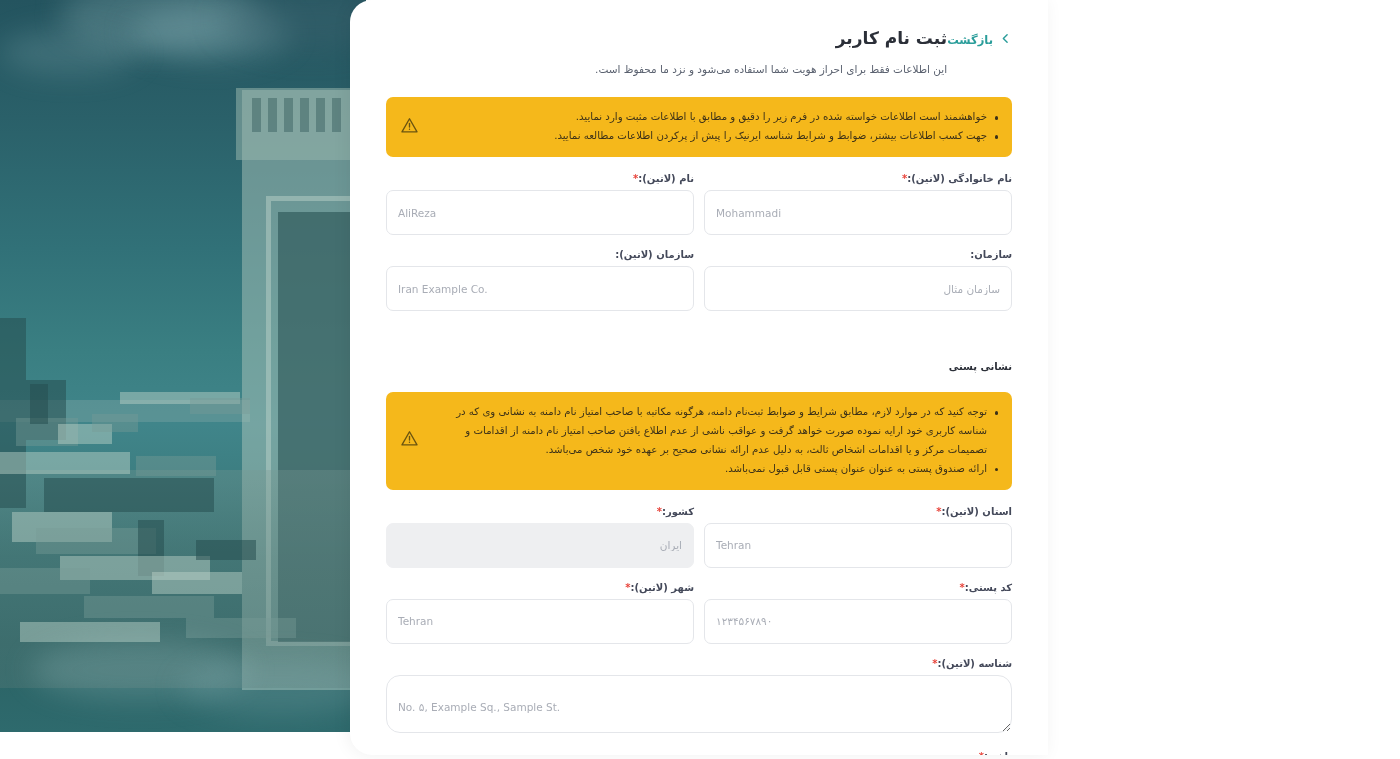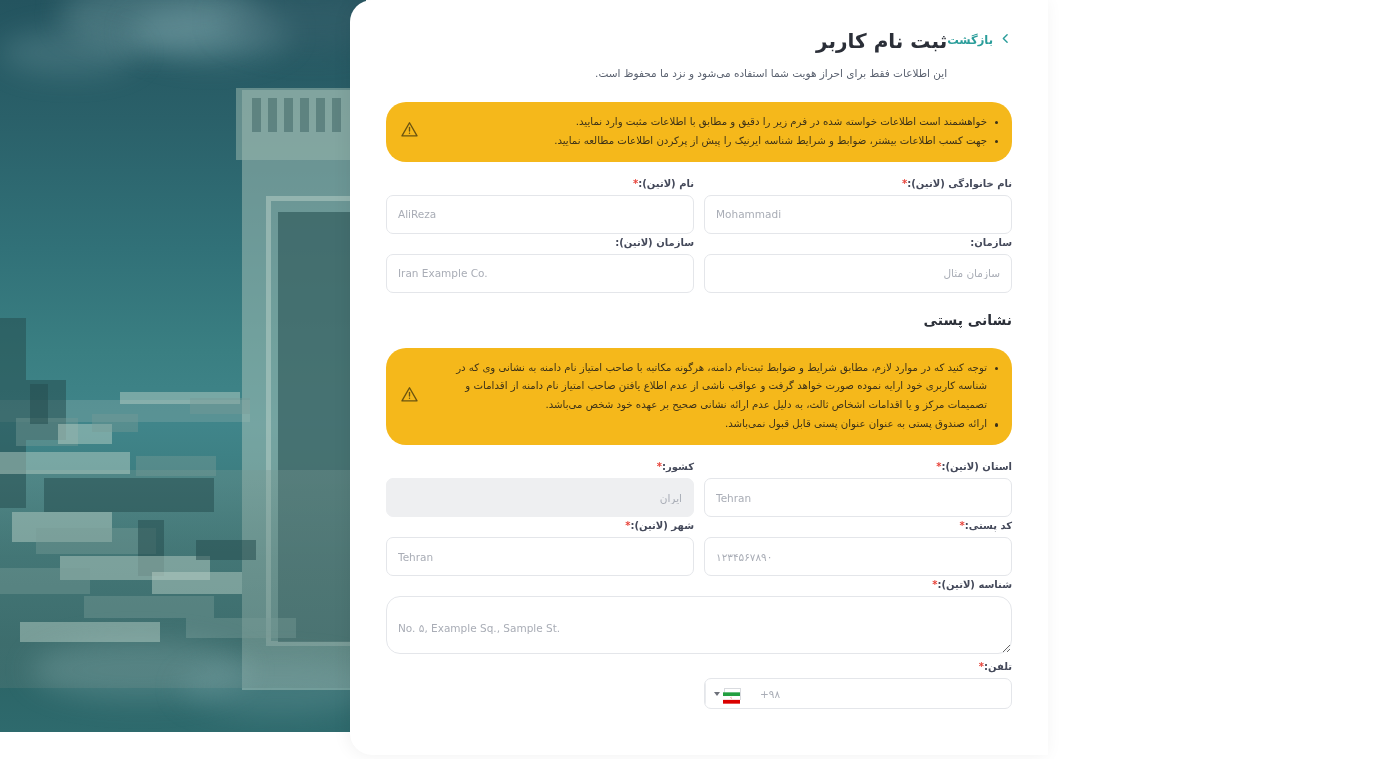--- a/index.html
+++ b/index.html
@@ -119,21 +119,21 @@
 
   
   .header-row {
     display: flex;
     align-items: flex-start;
     justify-content: space-between;
     margin-top: 8px;
   }
   .titles { text-align: right; order: 2; flex: 1; }
   .page-title {
-    font-size: 20px;
+    font-size: 17px;
     font-weight: 700;
     color: #2b2f38;
     line-height: 1.5;
     letter-spacing: .2px;
   }
   .page-subtitle {
     font-size: 10.5px;
     color: #5b6270;
     margin-top: 9px;
     line-height: 1.6;
@@ -150,21 +150,21 @@
     margin-top: 6px;
     white-space: nowrap;
     flex-direction: row-reverse;
   }
   .back-arrow { display: block; }
 
   
   .notice {
     margin-top: 20px;
     background: #f5b81b;
-    border-radius: 20px;
+    border-radius: 7px;
     padding: 11px 14px 11px 14px;
     display: flex;
     align-items: center;
     gap: 10px;
     flex-direction: row-reverse;
   }
   .notice-icon { flex: 0 0 auto; display:block; }
   .notice-list {
     flex: 1;
     list-style: none;
@@ -182,52 +182,52 @@
     content: "";
     position: absolute;
     right: 0; top: 8px;
     width: 3.5px; height: 3.5px;
     border-radius: 50%;
     background: #3c3118;
   }
 
   
   .section-heading {
-    margin-top: 16px;
+    margin-top: 36px;
     text-align: right;
-    font-size: 14px;
+    font-size: 10px;
     font-weight: 700;
     color: #2b2f38;
   }
 
   
   .form-grid {
     margin-top: 16px;
     display: grid;
     grid-template-columns: 1fr 1fr;
     column-gap: 10px;
     row-gap: 0;
   }
-  .field { margin-bottom: 3px; }
+  .field { margin-bottom: 14px; }
   .field.full { grid-column: 1 / -1; }
 
   .field-label {
     display: block;
     text-align: right;
     font-size: 10px;
     color: #44495a;
     font-weight: 600;
     margin-bottom: 6px;
     direction: rtl;
   }
   .req { color: #e8453c; margin-left: 2px; font-size: 10px; }
 
   .input {
     width: 100%;
-    height: 39px;
+    height: 45px;
     border: 1px solid #e4e6ea;
     border-radius: 7px;
     background: #ffffff;
     font-family: "DejaVu Sans", "Liberation Sans", sans-serif;
     font-size: 10.5px;
     color: #32363f;
     padding: 0 11px;
     outline: none;
     direction: ltr;
     text-align: left;

